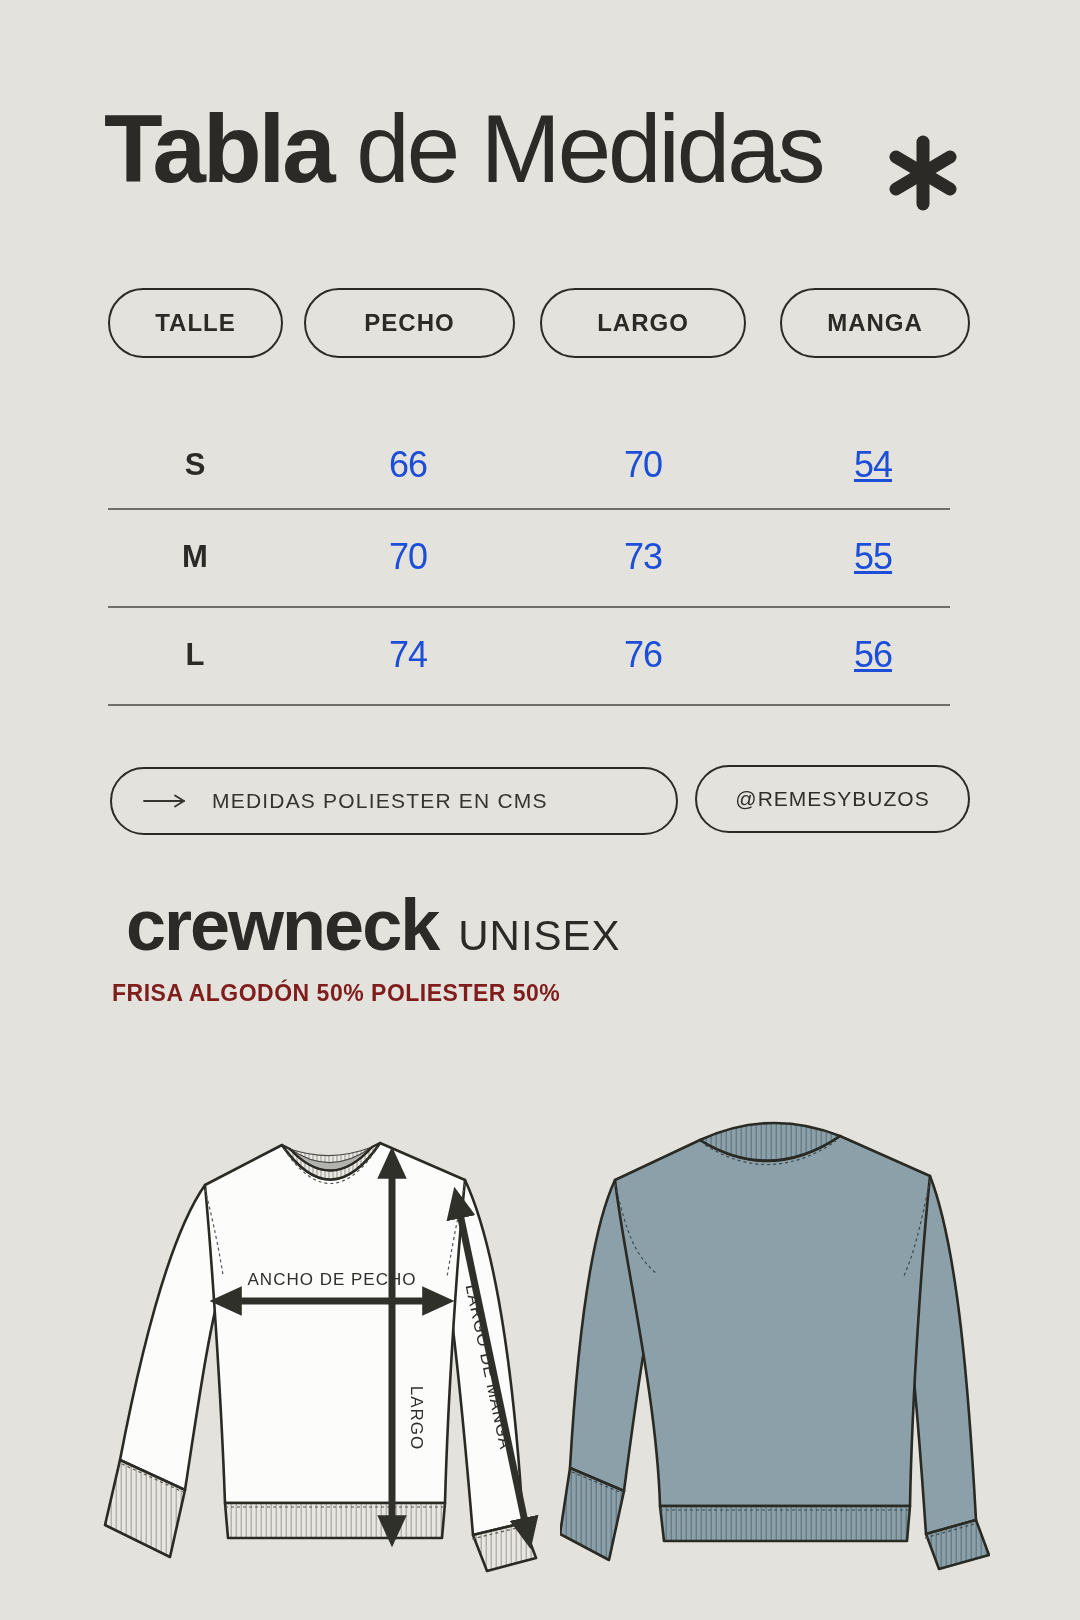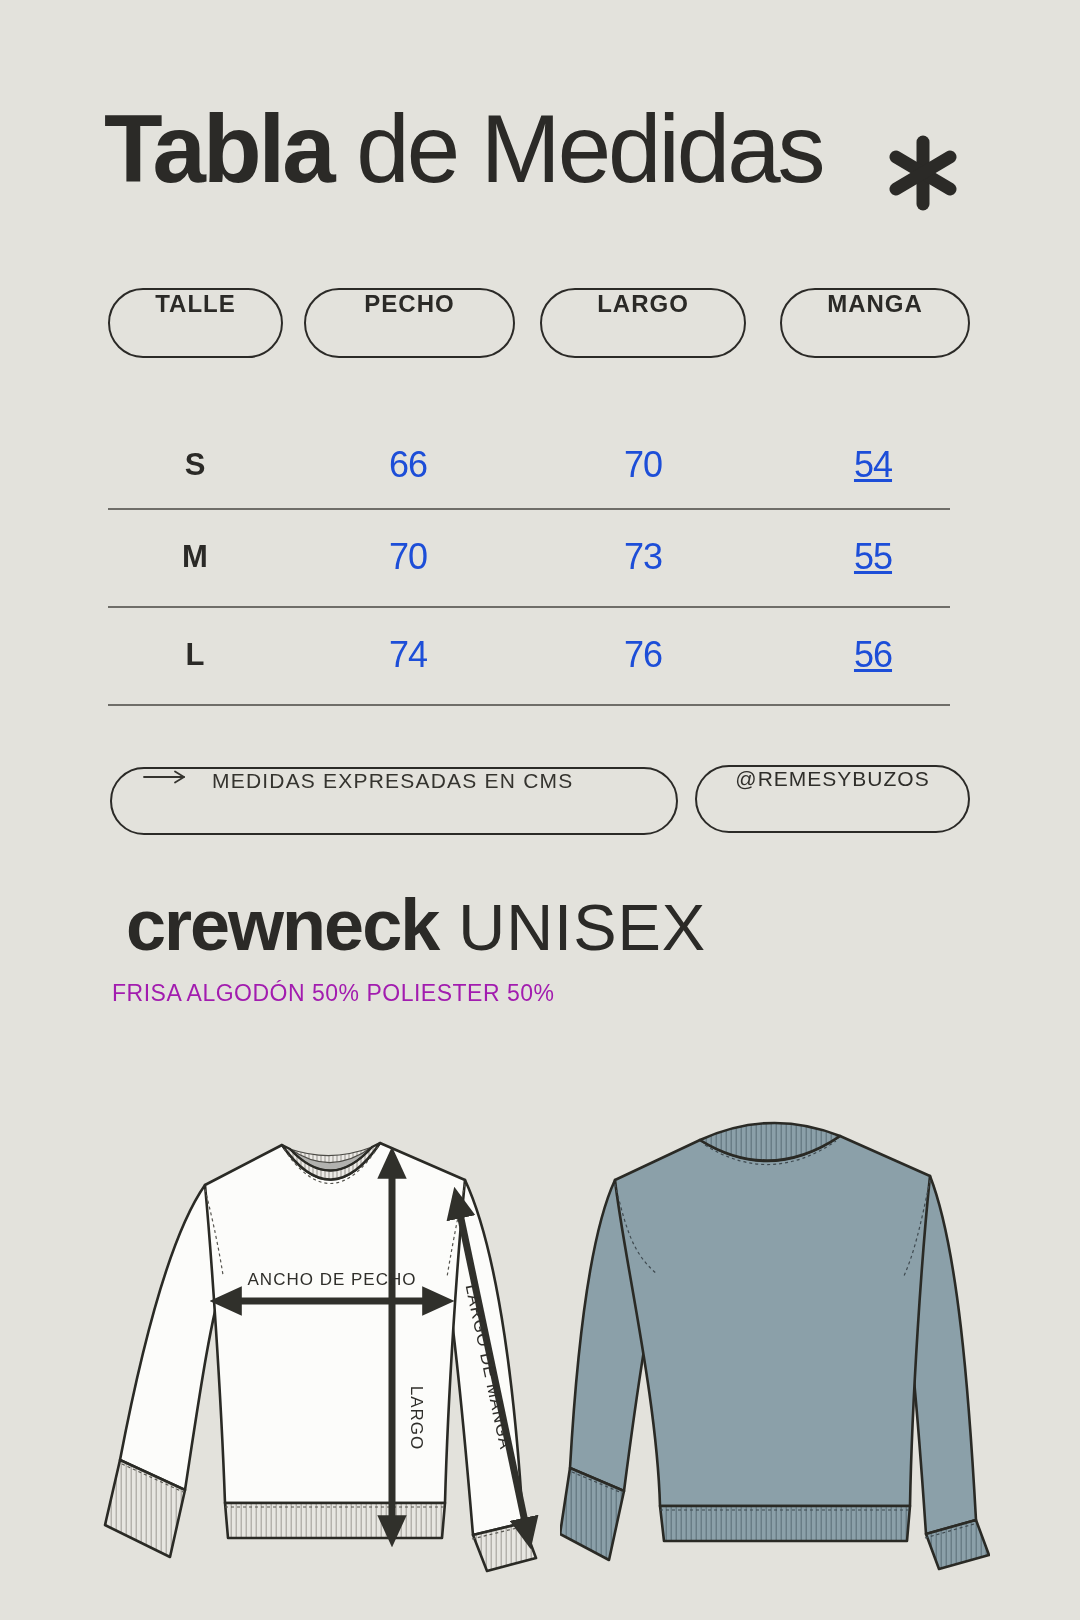--- a/index.html
+++ b/index.html
@@ -16,21 +16,21 @@
     left:104px;top:96px;
     font-size:96px;line-height:1.1;letter-spacing:-3px;
     color:#2b2a27;white-space:nowrap;
   }
   .title .b{font-weight:700;}
   .title .r{font-weight:400;}
 
   
   .pill{
     border:2.5px solid #2b2a27;border-radius:36px;
-    display:flex;justify-content:center;
+    display:flex;align-items:center;justify-content:center;
     box-sizing:border-box;background:transparent;
   }
   .hpill{top:288px;height:70px;font-size:24px;font-weight:700;letter-spacing:1px;}
   .hp1{left:108px;width:175px;}
   .hp2{left:304px;width:211px;}
   .hp3{left:540px;width:206px;}
   .hp4{left:780px;width:190px;}
 
   
   .trow{left:0;width:1080px;height:92px;}
@@ -50,22 +50,22 @@
   }
   .fpill-left .txt{margin-left:24px;}
   .fpill-right{
     left:695px;top:765px;width:275px;height:68px;
     font-size:21px;font-weight:500;letter-spacing:1px;color:#2f2e2a;
   }
 
   
   .product{left:106px;top:884px;display:flex;align-items:baseline;white-space:nowrap;}
   .product .name{font-size:72px;font-weight:800;letter-spacing:-2px;margin-left:20px;}
-  .product .variant{font-size:65px;font-weight:400;letter-spacing:1px;margin-left:20px;}
-  .material{left:112px;top:980px;font-size:23px;font-weight:400;letter-spacing:.5px;color:#a21caf;}
+  .product .variant{font-size:42px;font-weight:400;letter-spacing:1px;margin-left:20px;}
+  .material{left:112px;top:980px;font-size:23px;font-weight:700;letter-spacing:.5px;color:#7f1d1d;}
 
   svg text{font-family:"Liberation Sans",sans-serif;}
 </style>
 </head>
 <body>
 
 <div class="abs title">
   <span class="b">Tabla</span><span class="r"> de Medidas</span>
 </div>
 
@@ -114,21 +114,21 @@
 </div>
 <div class="abs divline" style="top:704px;"></div>
 
 <div class="abs pill fpill-left">
   <svg width="46" height="16" viewBox="0 0 46 16">
     <g stroke="#35342f" stroke-width="1.8" fill="none" stroke-linecap="round" stroke-linejoin="round">
       <line x1="2" y1="8" x2="42" y2="8"></line>
       <polyline points="33,2.5 42,8 33,13.5"></polyline>
     </g>
   </svg>
-  <span class="txt">MEDIDAS EXPRESADAS EN CMS</span>
+  <span class="txt">MEDIDAS POLIESTER EN CMS</span>
 </div>
 
 <div class="abs pill fpill-right">
   <span>@REMESYBUZOS</span>
 </div>
 
 <div class="abs product">
   <span class="name">crewneck</span>
   <span class="variant">UNISEX</span>
 </div>

